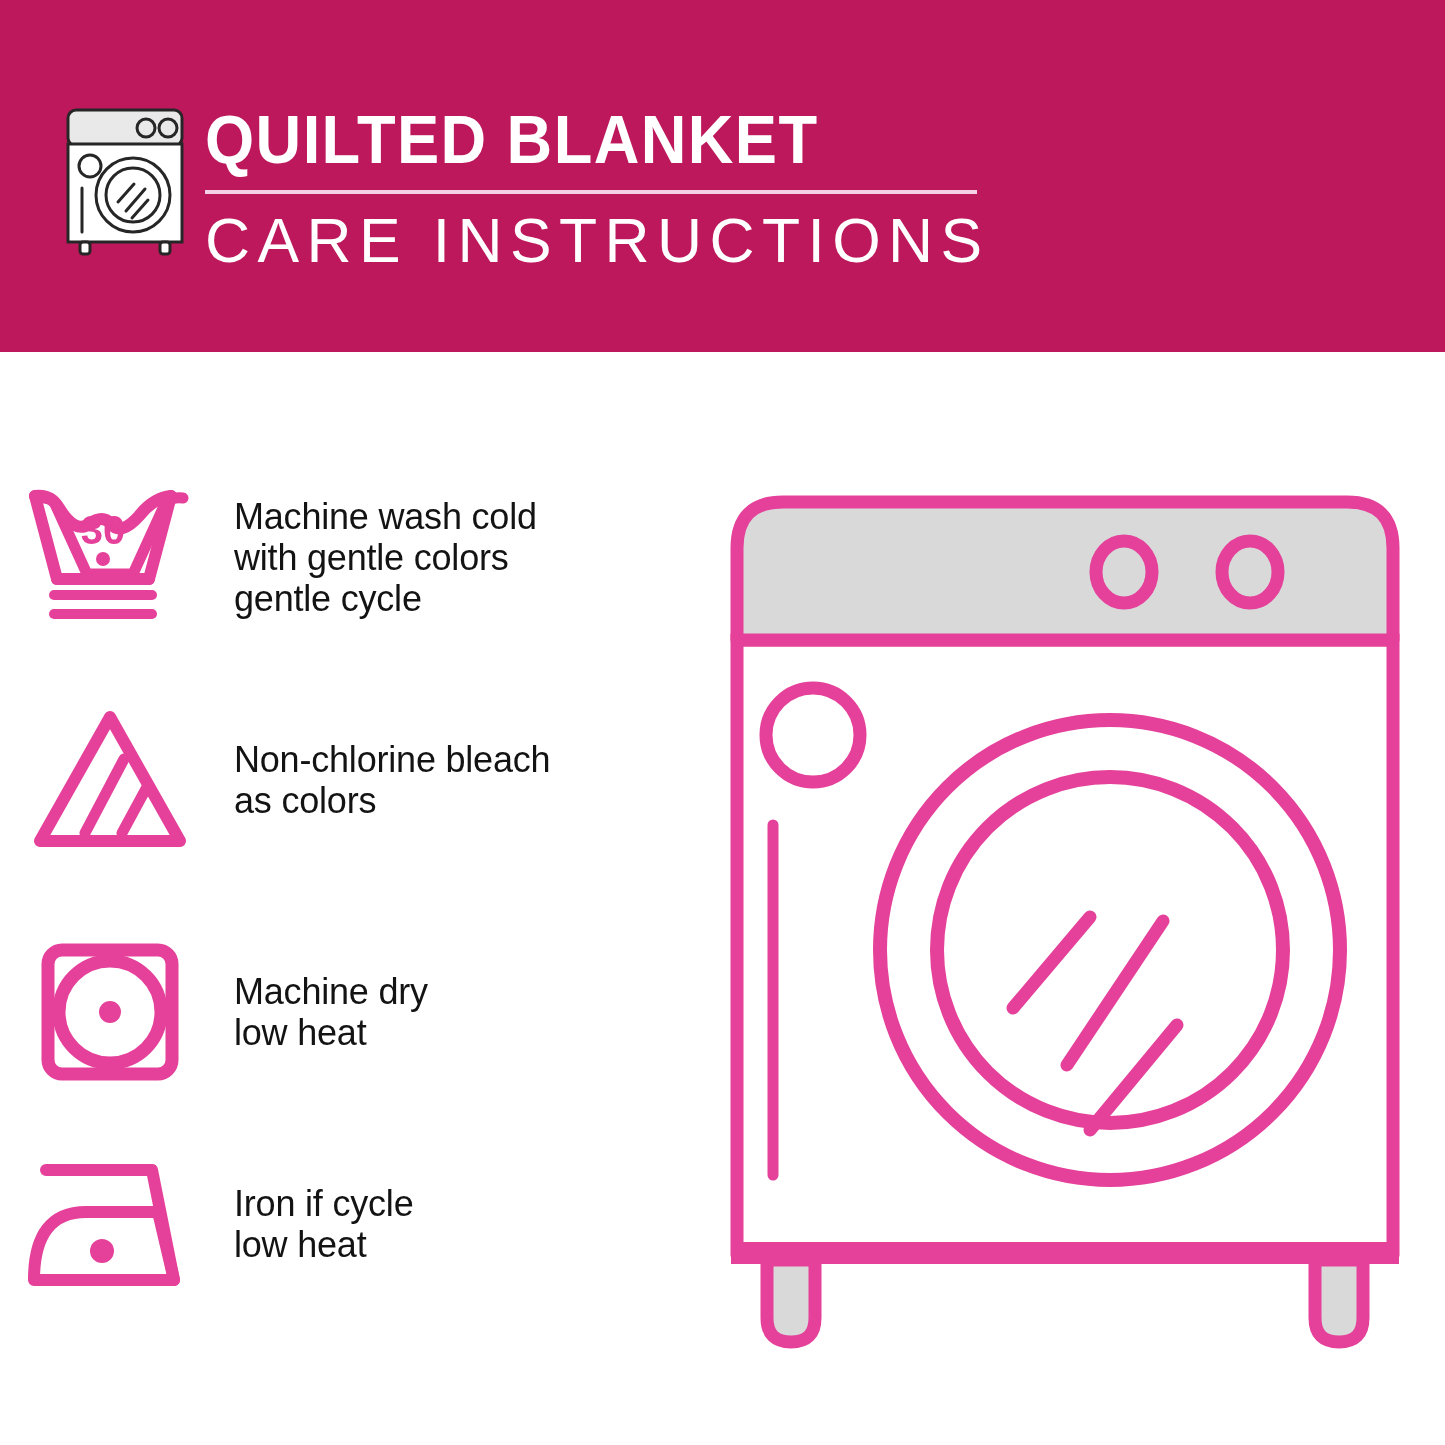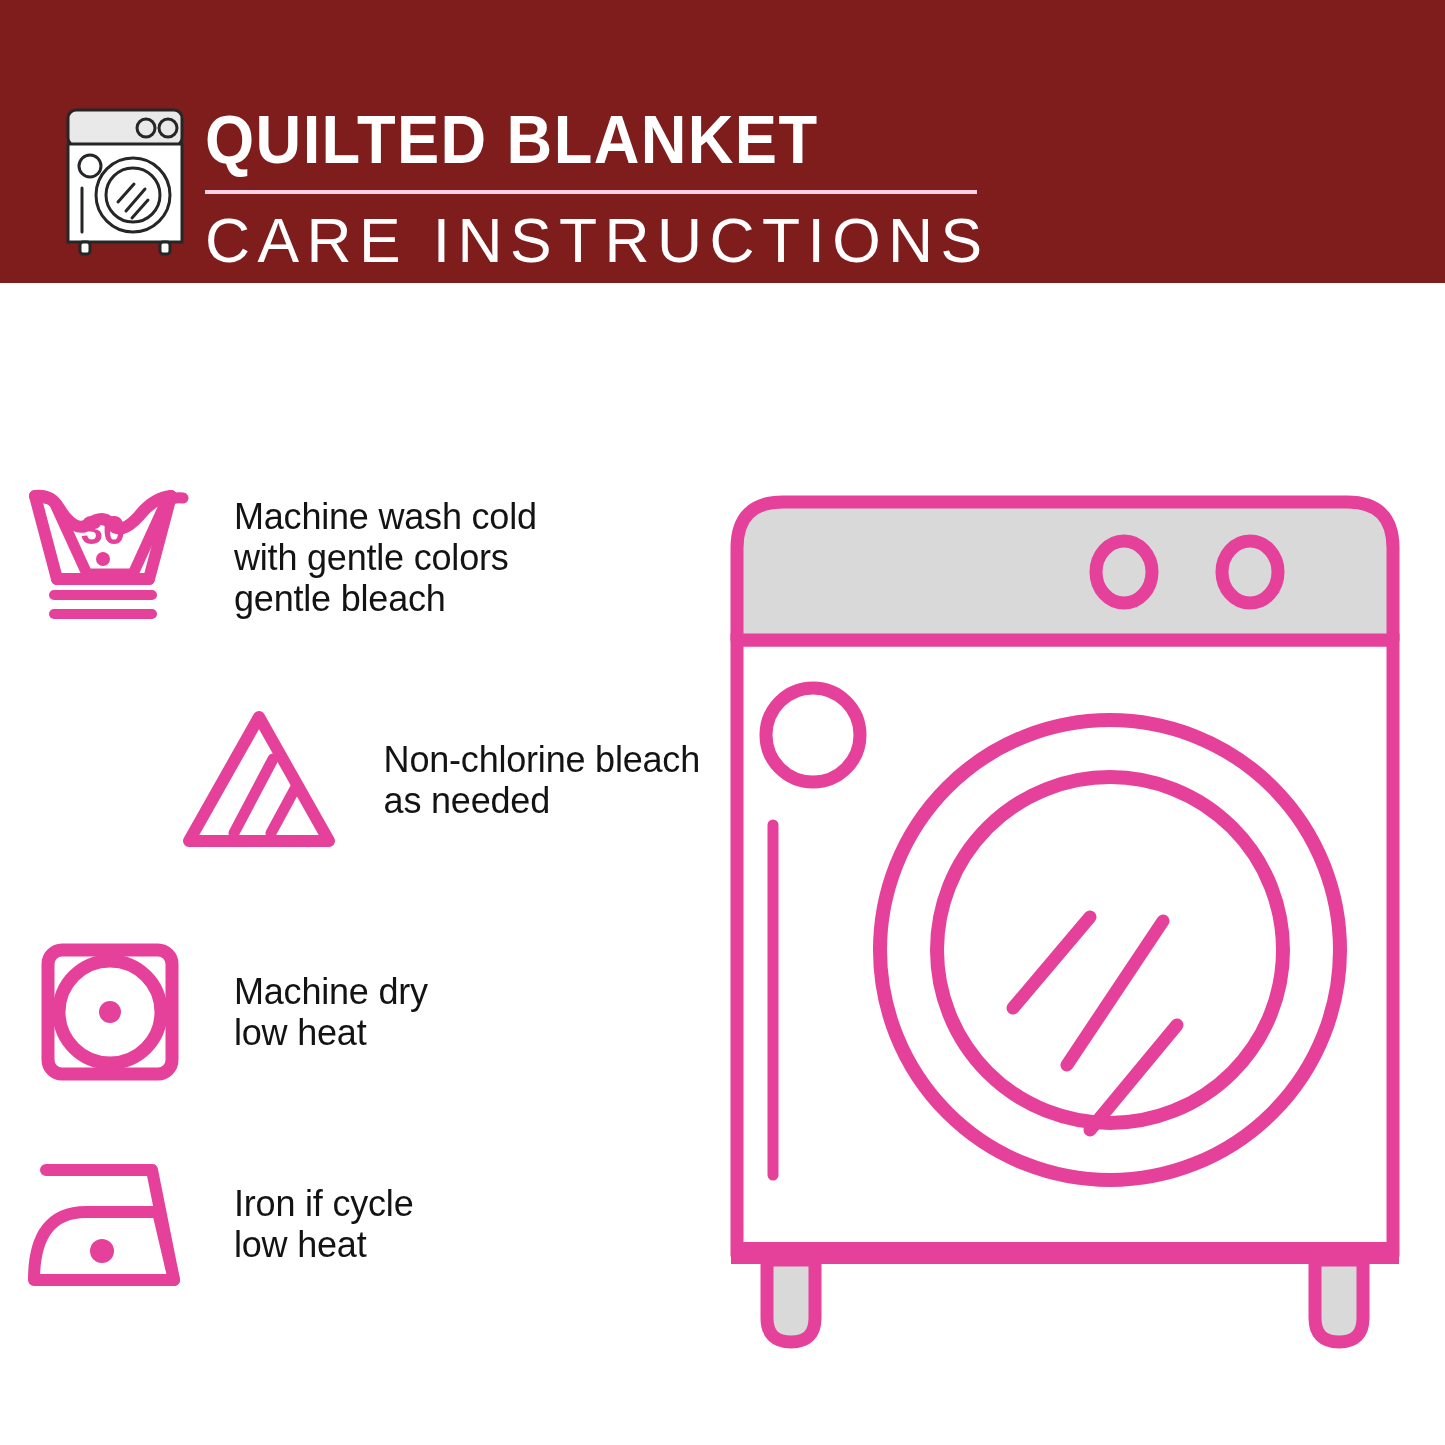--- a/index.html
+++ b/index.html
@@ -7,22 +7,22 @@
   body {
     background:#ffffff;
     font-family:"Liberation Sans", sans-serif;
     overflow:hidden;
     position:relative;
   }
 
   
   #header {
     position:absolute; left:0; top:0;
-    width:1445px; height:283px;
-    background:#7f1d1d;
+    width:1445px; height:352px;
+    background:#be185d;
   }
   #header-logo {
     position:absolute; left:60px; top:104px;
     width:130px; height:152px;
   }
   #header-title-block {
     position:absolute; left:205px; top:100px;
     width:790px;
   }
   #title-line-1 {
@@ -78,21 +78,21 @@
     font-size:36px;
     line-height:41px;
     color:#131313;
     letter-spacing:-0.2px;
     padding-left:14px;
   }
   .care-text div { white-space:nowrap; }
 
   
   #row-wash   { top:128px;  height:170px; }
-  #row-bleach { top:356px;  height:160px;justify-content:flex-end; }
+  #row-bleach { top:356px;  height:160px; }
   #row-dry    { top:588px;  height:160px; }
   #row-iron   { top:800px;  height:160px; }
 
   
   #machine {
     position:absolute;
     left:715px; top:480px;
     width:700px; height:880px;
   }
 </style>
@@ -140,35 +140,35 @@
         <text x="82" y="62" text-anchor="middle" font-family="Liberation Sans, sans-serif" font-size="40" font-weight="bold" fill="#e5409a">30</text>
         <circle cx="82" cy="77" r="7" fill="#e5409a"></circle>
 
         <rect x="28" y="108" width="108" height="10" rx="5" fill="#e5409a"></rect>
         <rect x="28" y="127" width="108" height="10" rx="5" fill="#e5409a"></rect>
       </svg>
     </div>
     <div class="care-text">
       <div>Machine wash cold</div>
       <div>with gentle colors</div>
-      <div>gentle bleach</div>
+      <div>gentle cycle</div>
     </div>
   </div>
 
   <div class="care-row" id="row-bleach">
     <div class="care-icon-wrap">
       <svg width="165" height="150" viewBox="0 0 165 150">
         <path d="M82 12 L 152 136 L 12 136 Z" fill="none" stroke="#e5409a" stroke-width="12" stroke-linejoin="round"></path>
         <line x1="57" y1="128" x2="96" y2="54" stroke="#e5409a" stroke-width="11" stroke-linecap="round"></line>
         <line x1="94" y1="128" x2="120" y2="80" stroke="#e5409a" stroke-width="11" stroke-linecap="round"></line>
       </svg>
     </div>
     <div class="care-text">
       <div>Non-chlorine bleach</div>
-      <div>as needed</div>
+      <div>as colors</div>
     </div>
   </div>
 
   <div class="care-row" id="row-dry">
     <div class="care-icon-wrap">
       <svg width="150" height="150" viewBox="0 0 150 150">
         <rect x="13" y="13" width="124" height="124" rx="14" fill="none" stroke="#e5409a" stroke-width="13"></rect>
         <circle cx="75" cy="75" r="51" fill="none" stroke="#e5409a" stroke-width="13"></circle>
         <circle cx="75" cy="75" r="11" fill="#e5409a"></circle>
       </svg>

